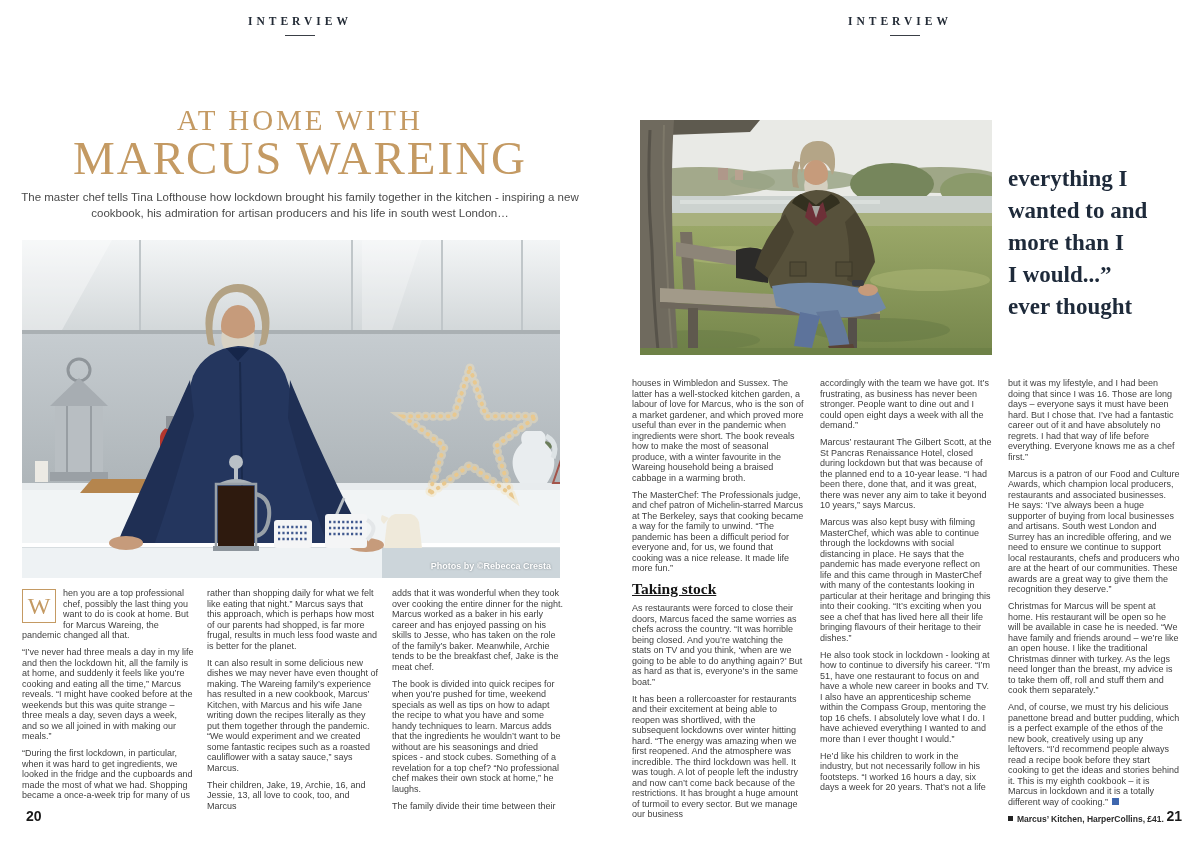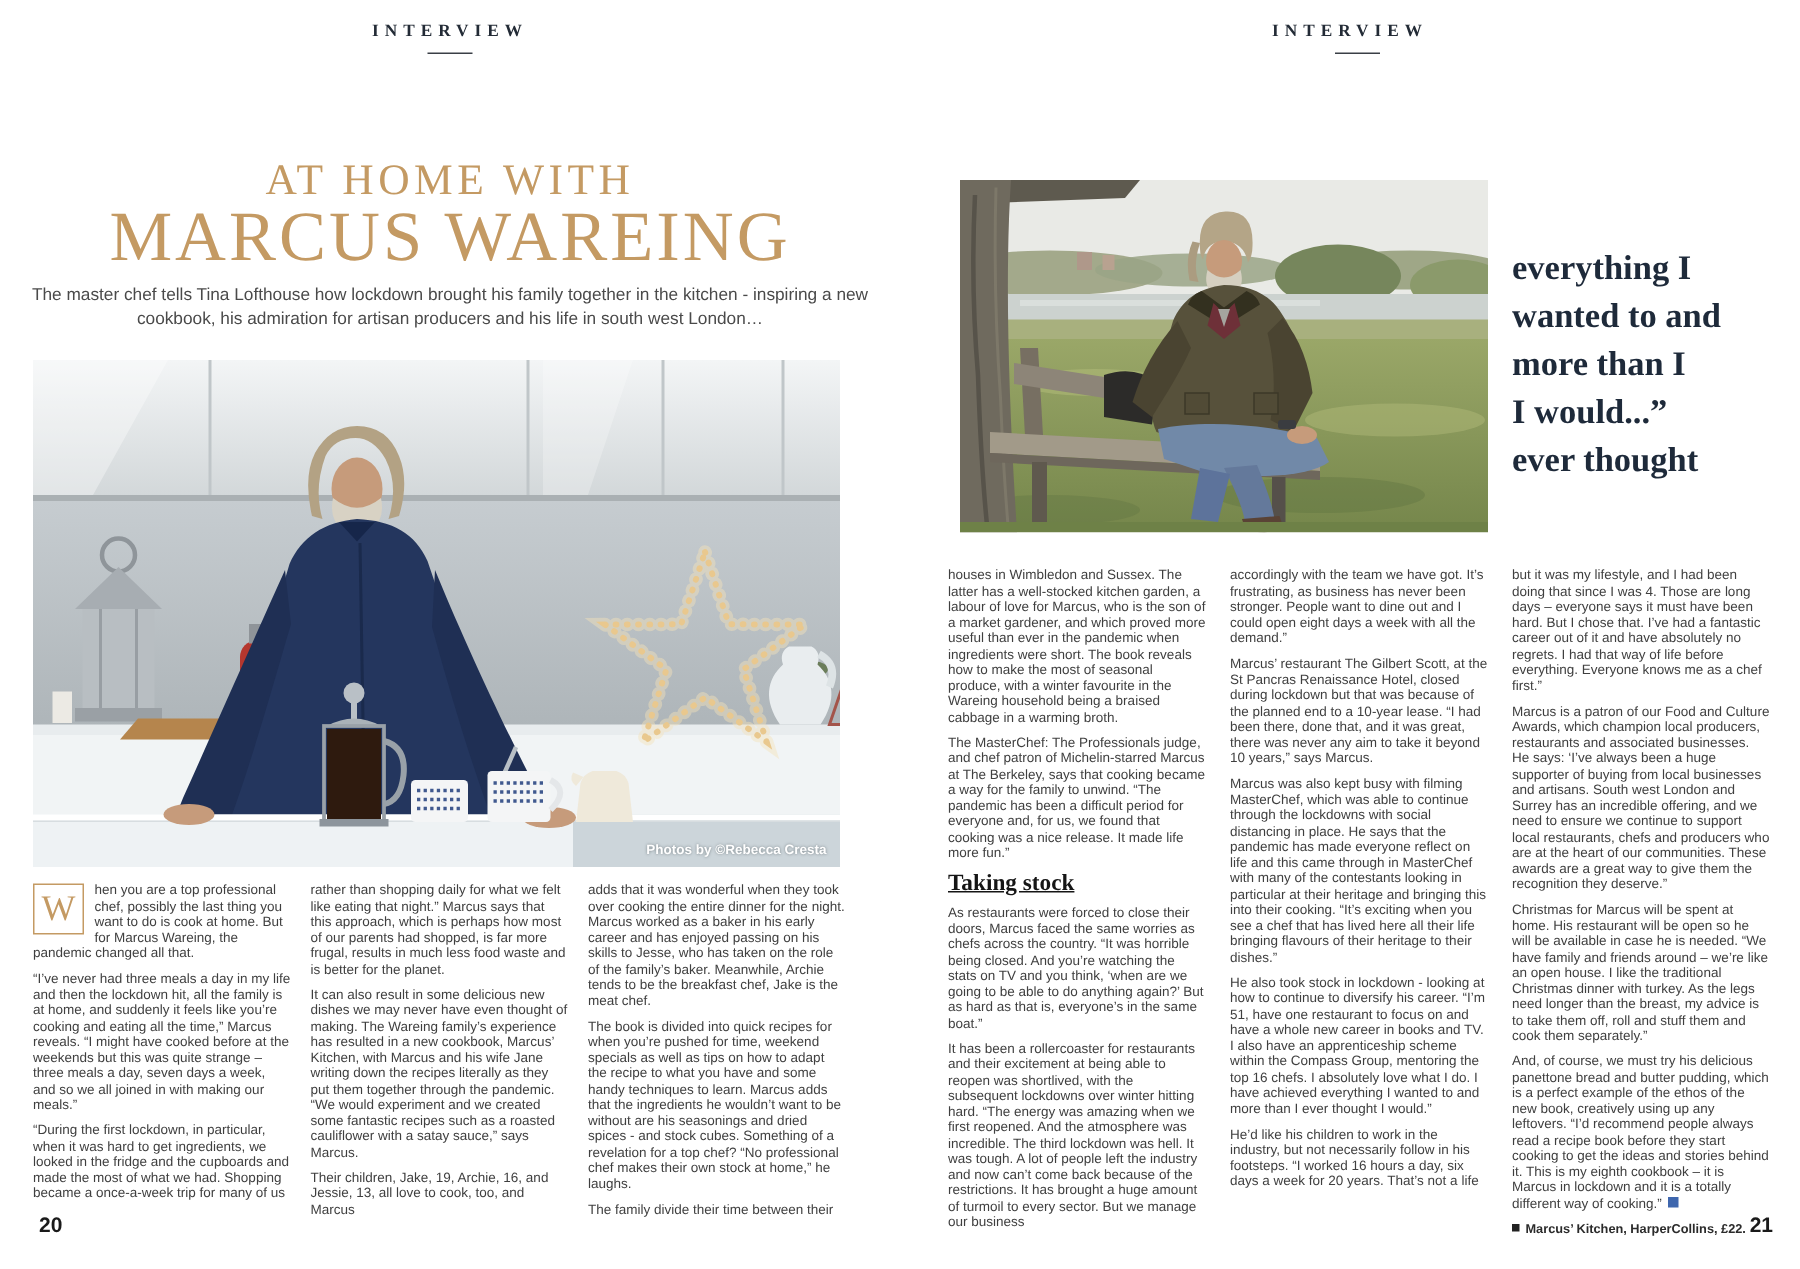--- a/index.html
+++ b/index.html
@@ -244,23 +244,23 @@
       <p>It has been a rollercoaster for restaurants and their excitement at being able to reopen was shortlived, with the subsequent lockdowns over winter hitting hard. “The energy was amazing when we first reopened. And the atmosphere was incredible. The third lockdown was hell. It was tough. A lot of people left the industry and now can’t come back because of the restrictions. It has brought a huge amount of turmoil to every sector. But we manage our business</p>
     </div>
     <div class="col gapR">
       <p>accordingly with the team we have got. It’s frustrating, as business has never been stronger. People want to dine out and I could open eight days a week with all the demand.”</p>
       <p>Marcus’ restaurant The Gilbert Scott, at the St Pancras Renaissance Hotel, closed during lockdown but that was because of the planned end to a 10-year lease. “I had been there, done that, and it was great, there was never any aim to take it beyond 10 years,” says Marcus.</p>
       <p>Marcus was also kept busy with filming MasterChef, which was able to continue through the lockdowns with social distancing in place. He says that the pandemic has made everyone reflect on life and this came through in MasterChef with many of the contestants looking in particular at their heritage and bringing this into their cooking. “It’s exciting when you see a chef that has lived here all their life bringing flavours of their heritage to their dishes.”</p>
       <p>He also took stock in lockdown - looking at how to continue to diversify his career. “I’m 51, have one restaurant to focus on and have a whole new career in books and TV. I also have an apprenticeship scheme within the Compass Group, mentoring the top 16 chefs. I absolutely love what I do. I have achieved everything I wanted to and more than I ever thought I would.”</p>
       <p>He’d like his children to work in the industry, but not necessarily follow in his footsteps. “I worked 16 hours a day, six days a week for 20 years. That’s not a life</p>
     </div>
     <div class="col">
-      <p>but it was my lifestyle, and I had been doing that since I was 4. Those are long days – everyone says it must have been hard. But I chose that. I’ve had a fantastic career out of it and have absolutely no regrets. I had that way of life before everything. Everyone knows me as a chef first.”</p>
+      <p>but it was my lifestyle, and I had been doing that since I was 16. Those are long days – everyone says it must have been hard. But I chose that. I’ve had a fantastic career out of it and have absolutely no regrets. I had that way of life before everything. Everyone knows me as a chef first.”</p>
       <p>Marcus is a patron of our Food and Culture Awards, which champion local producers, restaurants and associated businesses. He says: ‘I’ve always been a huge supporter of buying from local businesses and artisans. South west London and Surrey has an incredible offering, and we need to ensure we continue to support local restaurants, chefs and producers who are at the heart of our communities. These awards are a great way to give them the recognition they deserve.”</p>
       <p>Christmas for Marcus will be spent at home. His restaurant will be open so he will be available in case he is needed. “We have family and friends around – we’re like an open house. I like the traditional Christmas dinner with turkey. As the legs need longer than the breast, my advice is to take them off, roll and stuff them and cook them separately.”</p>
       <p><span>And, of course, we must try his delicious panettone bread and butter pudding, which is a perfect example of the ethos of the new book, creatively using up any leftovers. “I’d recommend people always read a recipe book before they start cooking to get the ideas and stories behind it. This is my eighth cookbook – it is Marcus in lockdown and it is a totally different way of cooking.”</span><span class="endmark"></span></p>
-      <div class="footnote"><span class="sq"></span><span>Marcus’ Kitchen, HarperCollins, £22.</span></div>
+      <div class="footnote"><span class="sq"></span><span>Marcus’ Kitchen, HarperCollins, £41.</span></div>
     </div>
   </div>
 
   <div class="pagenum" style="left:1160px;top:808px;width:22px;text-align:right;">21</div>
 
 </div>
 
 </body></html>

